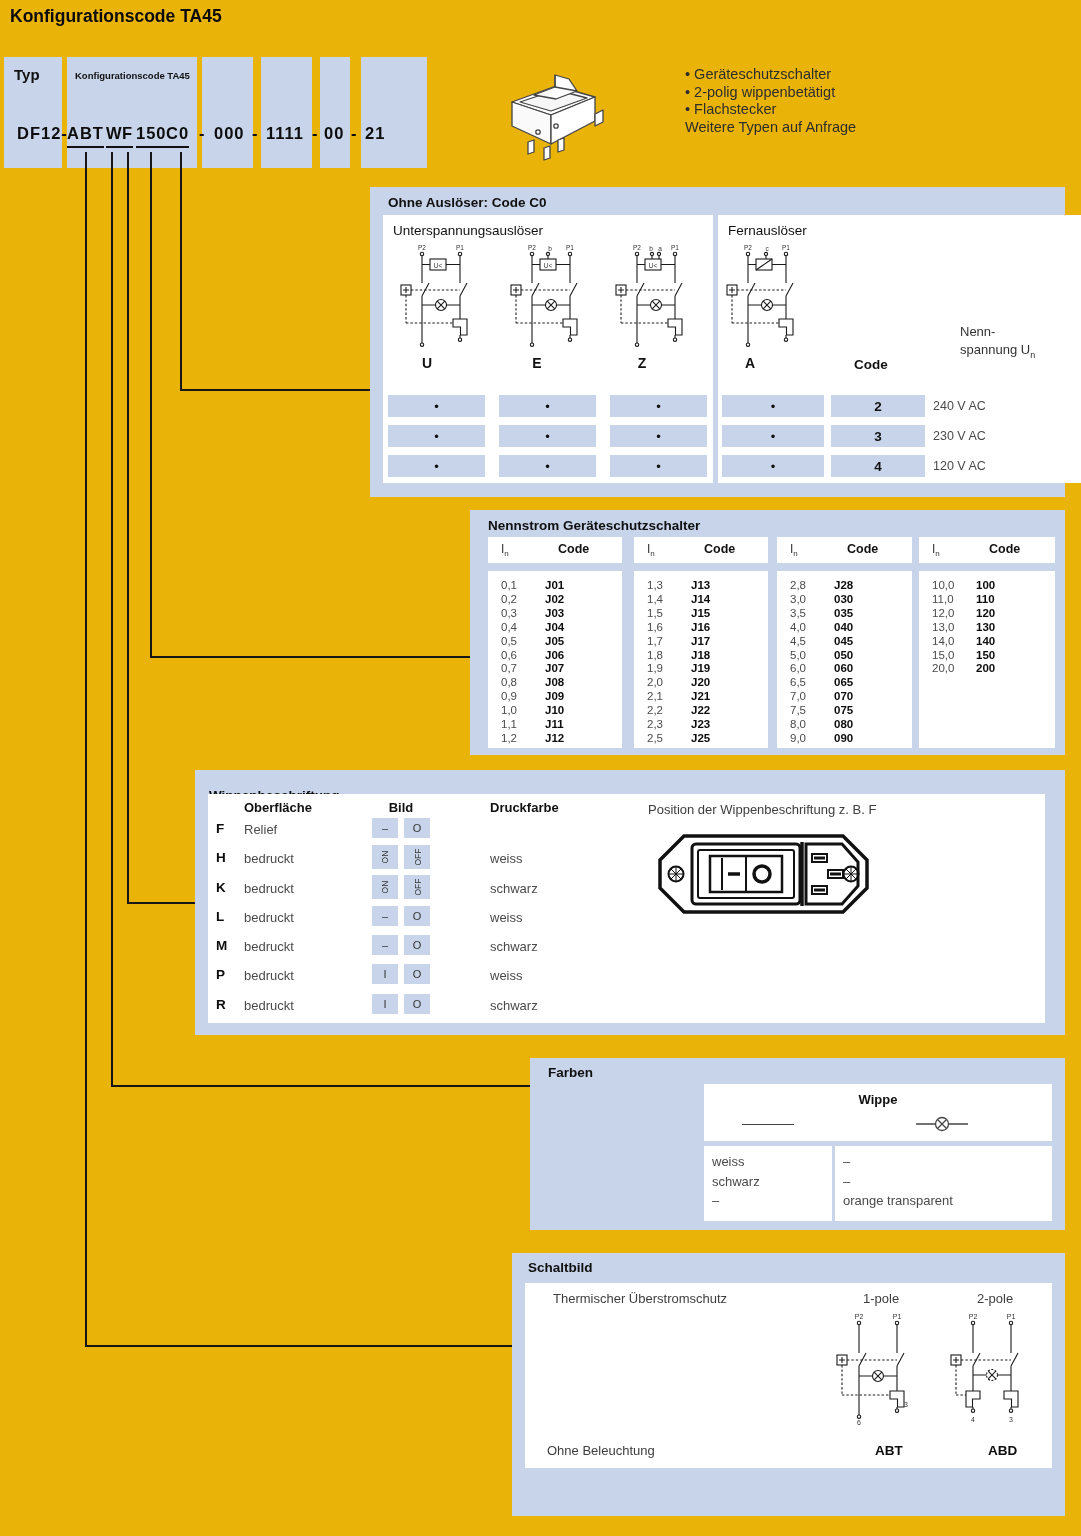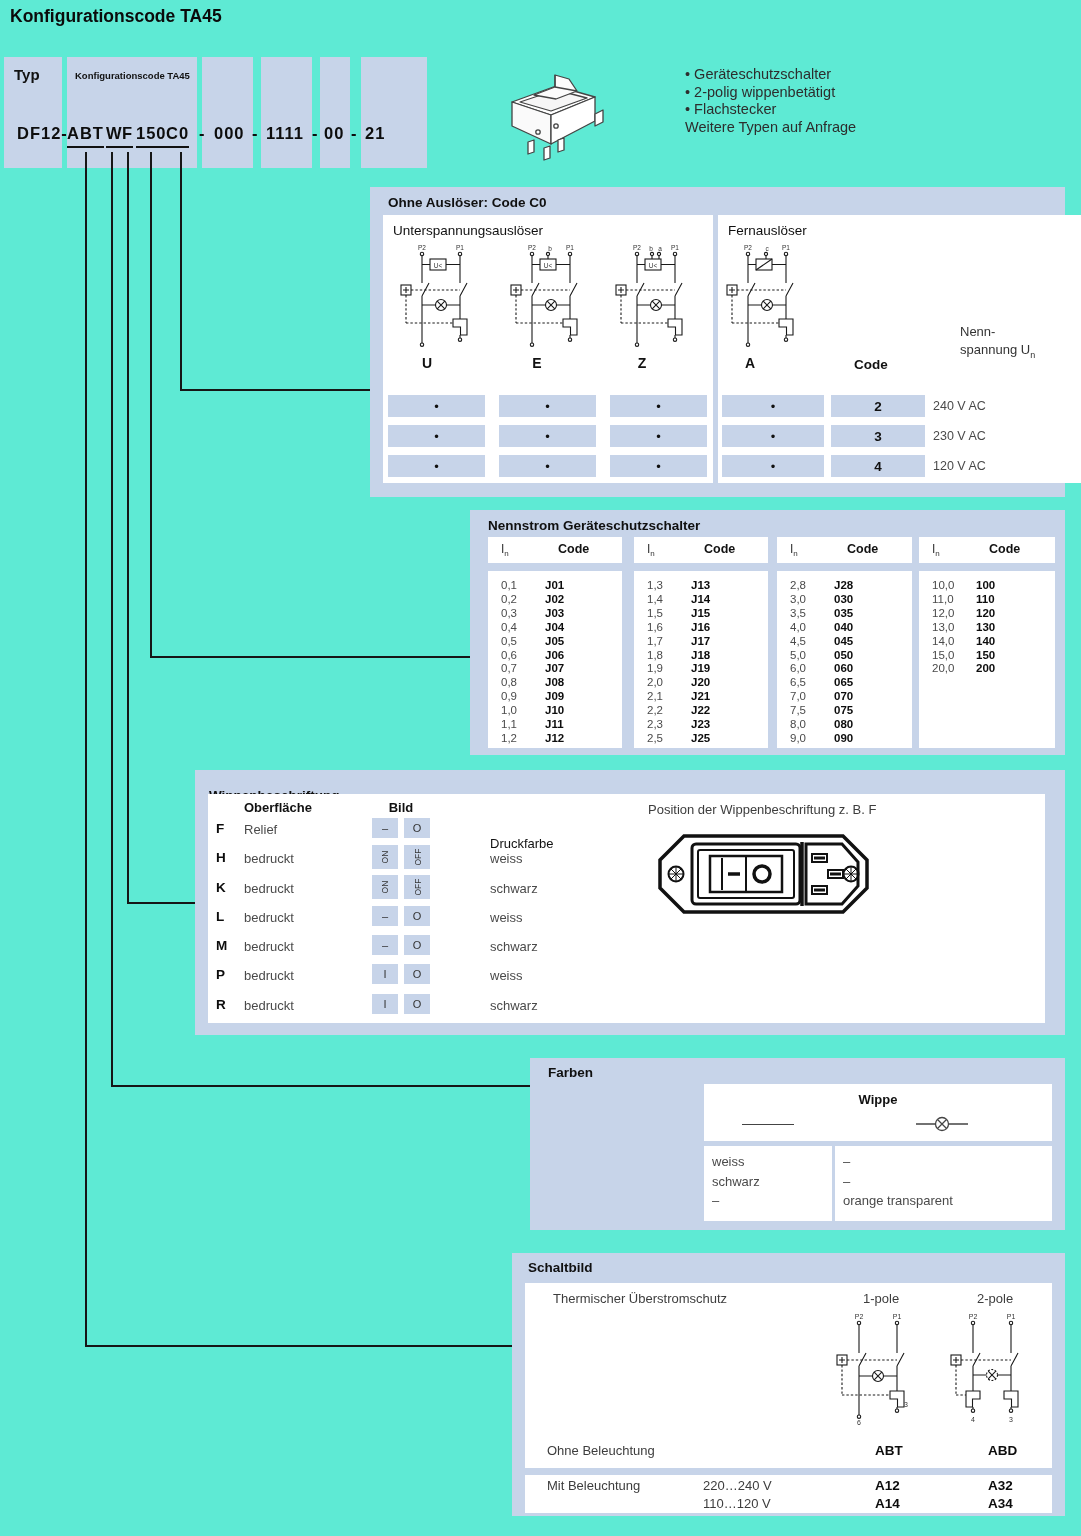--- a/index.html
+++ b/index.html
@@ -1,16 +1,16 @@
 <!DOCTYPE html>
 <html><head>
 <meta charset="utf-8">
 <style>
   html,body{margin:0;padding:0;background:#fff;}
-  #page{position:relative;width:1081px;height:1536px;background:#5eead4;
+  #page{position:relative;width:1081px;height:1536px;background:#eab308;
         font-family:"Liberation Sans",sans-serif;color:#111;overflow:hidden;}
   .abs{position:absolute;}
   .bluebox{position:absolute;background:#c7d4e9;}
   .wpanel{position:absolute;background:#ffffff;}
   .sec-title{position:absolute;font-weight:bold;font-size:13.5px;color:#101010;white-space:nowrap;}
   .sub-title{position:absolute;font-weight:normal;font-size:13.5px;color:#101010;white-space:nowrap;}
   .page-title{position:absolute;left:10px;top:6px;font-weight:bold;font-size:17.5px;color:#0b0b0b;}
   
   .hbox{position:absolute;top:57px;height:111px;background:#c7d4e9;}
   .typ-label{position:absolute;left:14px;top:66px;font-weight:bold;font-size:15px;}
@@ -332,21 +332,21 @@
           <div class="nr"><span class="nv">20,0</span><span class="nc">200</span></div>
         </div>
     </div>
   </div>
 
   <div class="bluebox" style="left:195px;top:770px;width:870px;height:265px;">
     <div class="sec-title" style="left:14px;top:18px;">Wippenbeschriftung</div>
     <div class="wpanel" style="left:13px;top:24px;width:837px;height:229px;">
       <div class="abs" style="left:36px;top:6px;font-weight:bold;font-size:13px;">Oberfläche</div>
       <div class="abs" style="left:158px;top:6px;width:70px;text-align:center;font-weight:bold;font-size:13px;">Bild</div>
-      <div class="abs" style="left:282px;top:6px;font-weight:normal;font-size:13px;margin-top:36px;">Druckfarbe</div>
+      <div class="abs" style="left:282px;top:6px;font-weight:bold;font-size:13px;">Druckfarbe</div>
       <div class="abs" style="left:440px;top:8px;font-size:13px;color:#3d3d3d;">Position der Wippenbeschriftung z. B. F</div>
 
       <div class="abs" style="left:0;top:22px;width:430px;">
         <div class="wrow">
           <span class="wkey">F</span>
           <span class="wsurf">Relief</span>
           <span class="wcell c1">–</span>
           <span class="wcell c2">O</span>
           <span class="wcolor"></span>
         </div>
@@ -507,24 +507,15 @@
         <text class="svt" x="62" y="10" text-anchor="middle" style="font-size:7px">P1</text>
         <text class="svt" x="24" y="113" text-anchor="middle" style="font-size:7px">4</text>
         <text class="svt" x="62" y="113" text-anchor="middle" style="font-size:7px">3</text>
       </svg>
 
       <div class="stext" style="left:22px;top:160px;">Ohne Beleuchtung</div>
       <div class="scode" style="left:350px;top:160px;">ABT</div>
       <div class="scode" style="left:463px;top:160px;">ABD</div>
     </div>
 
-    <div class="wpanel" style="left:13px;top:222px;width:527px;height:38px;">
-      <div class="stext" style="left:22px;top:3px;">Mit Beleuchtung</div>
-      <div class="stext" style="left:178px;top:3px;">220…240 V</div>
-      <div class="scode" style="left:350px;top:3px;">A12</div>
-      <div class="scode" style="left:463px;top:3px;">A32</div>
-      <div class="stext" style="left:178px;top:21px;">110…120 V</div>
-      <div class="scode" style="left:350px;top:21px;">A14</div>
-      <div class="scode" style="left:463px;top:21px;">A34</div>
-    </div>
   </div>
 
 </div>
 
 </body></html>

